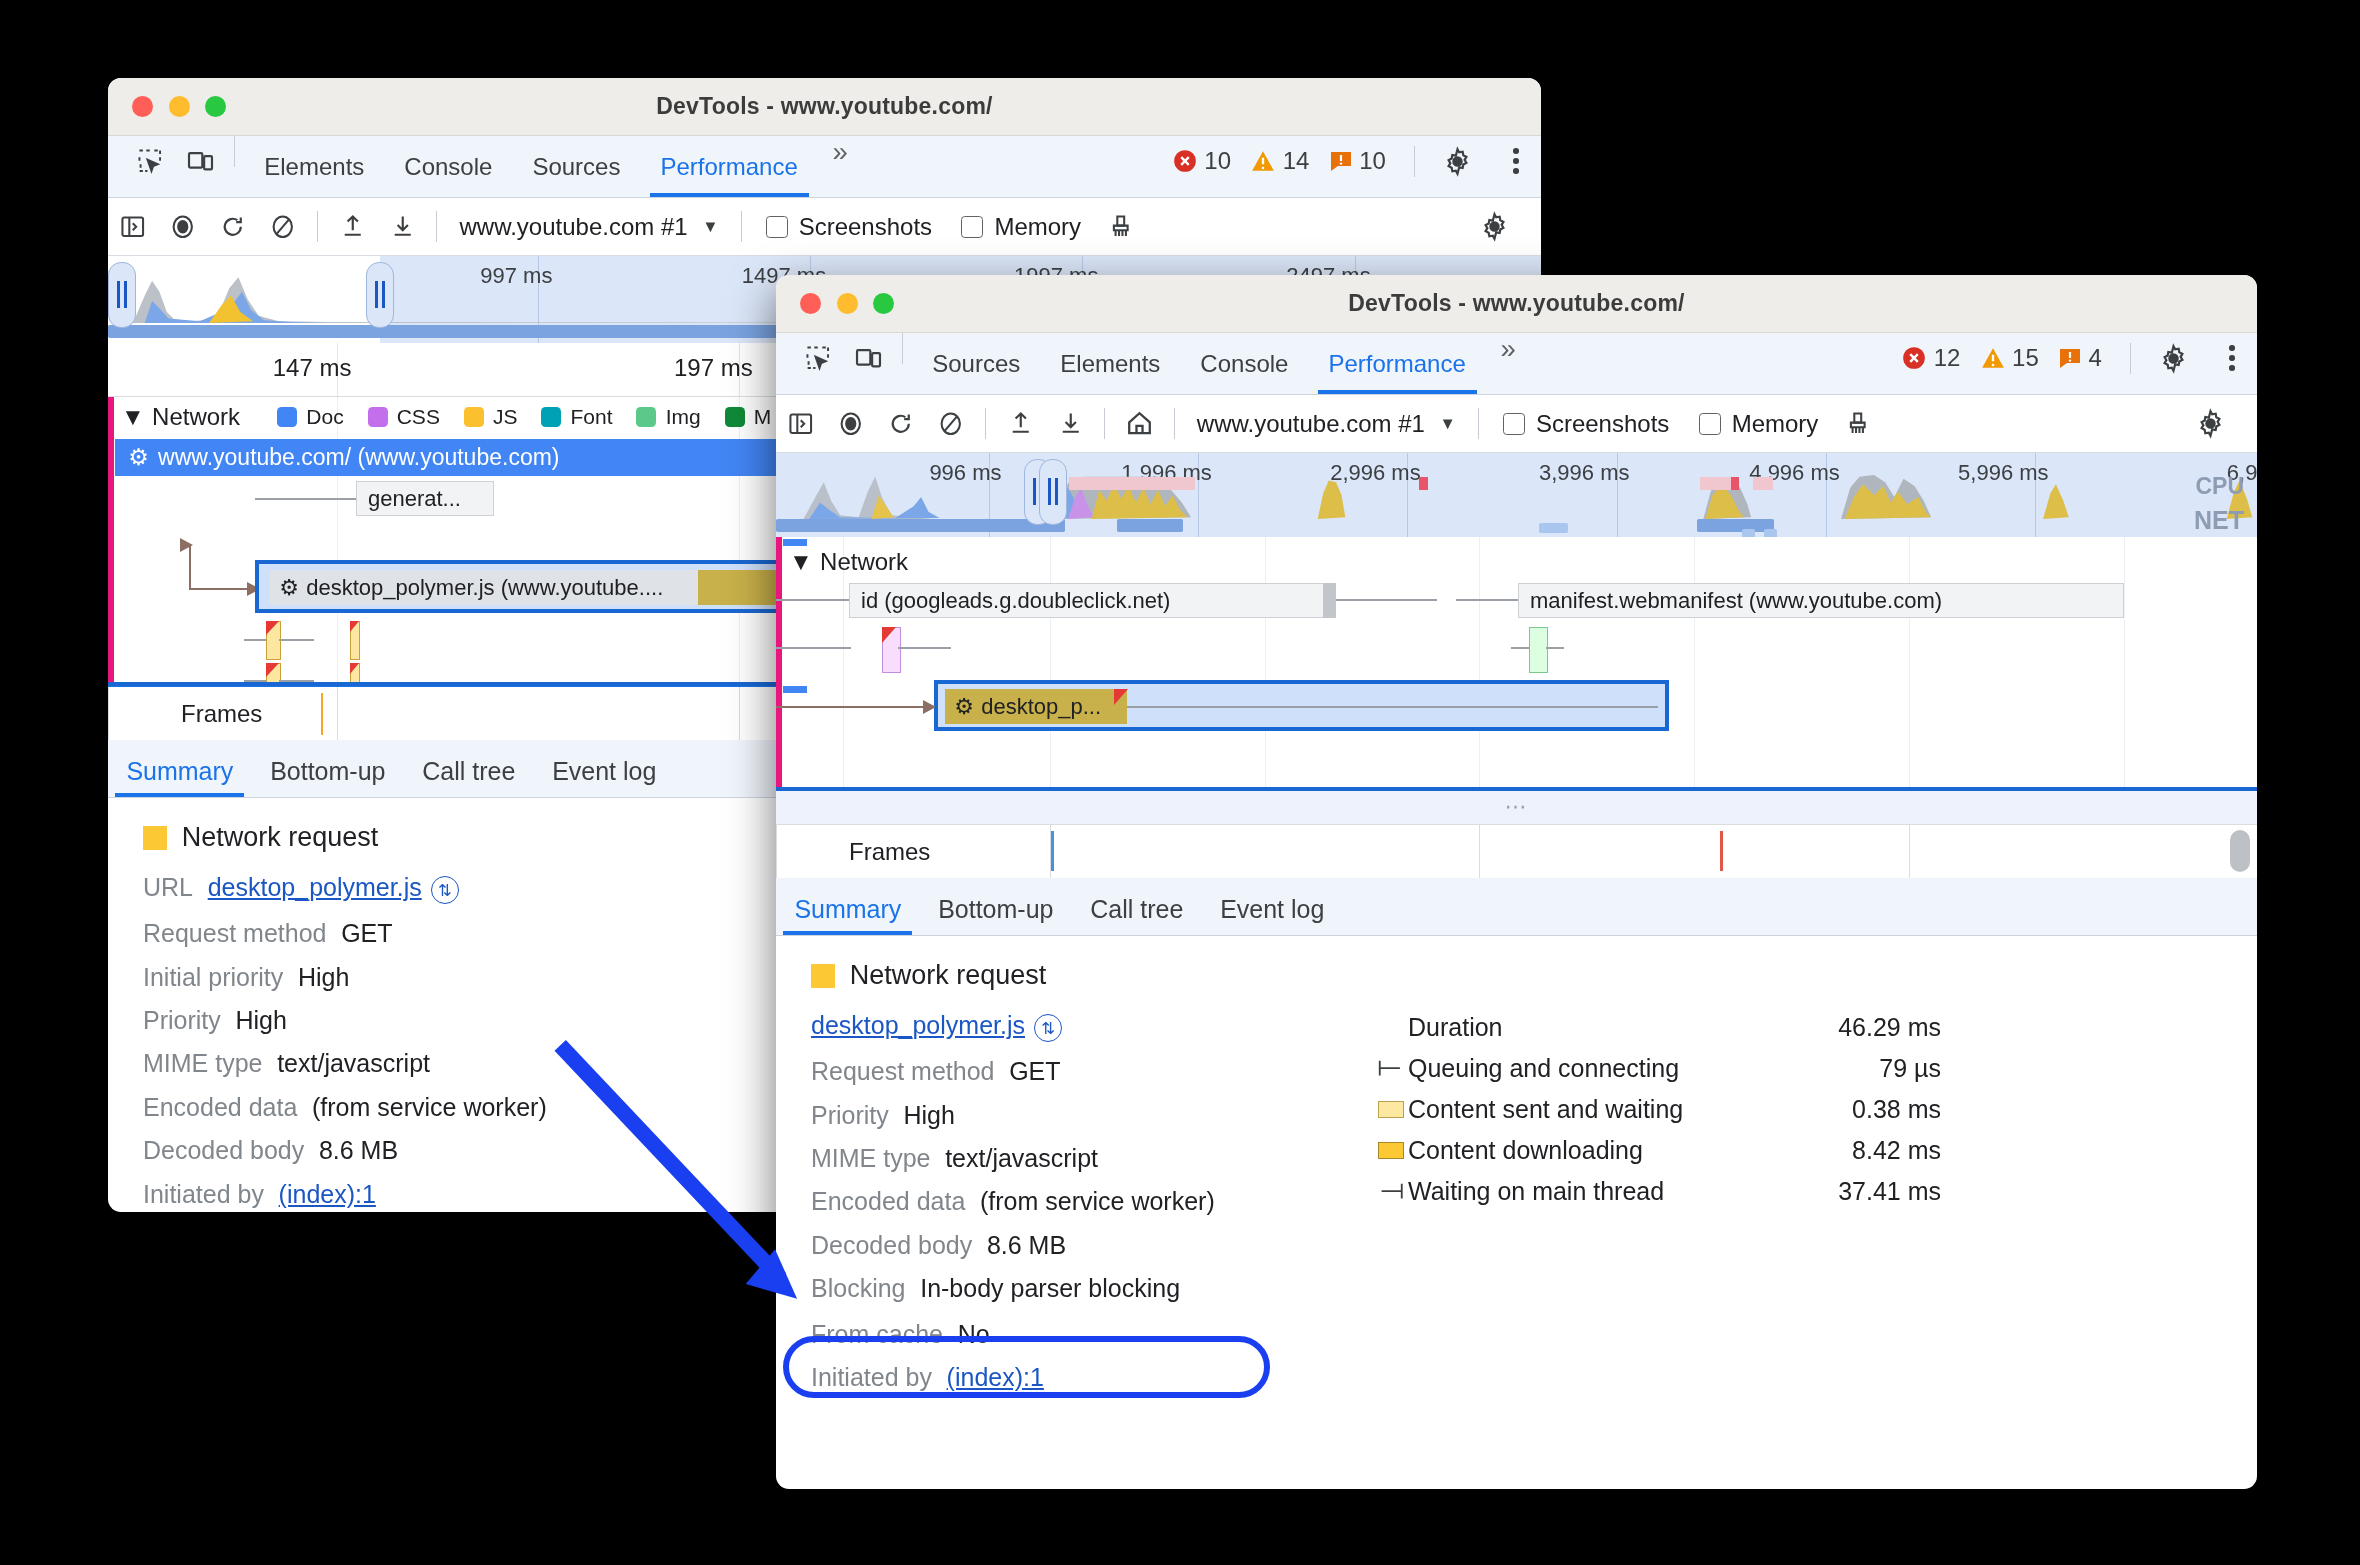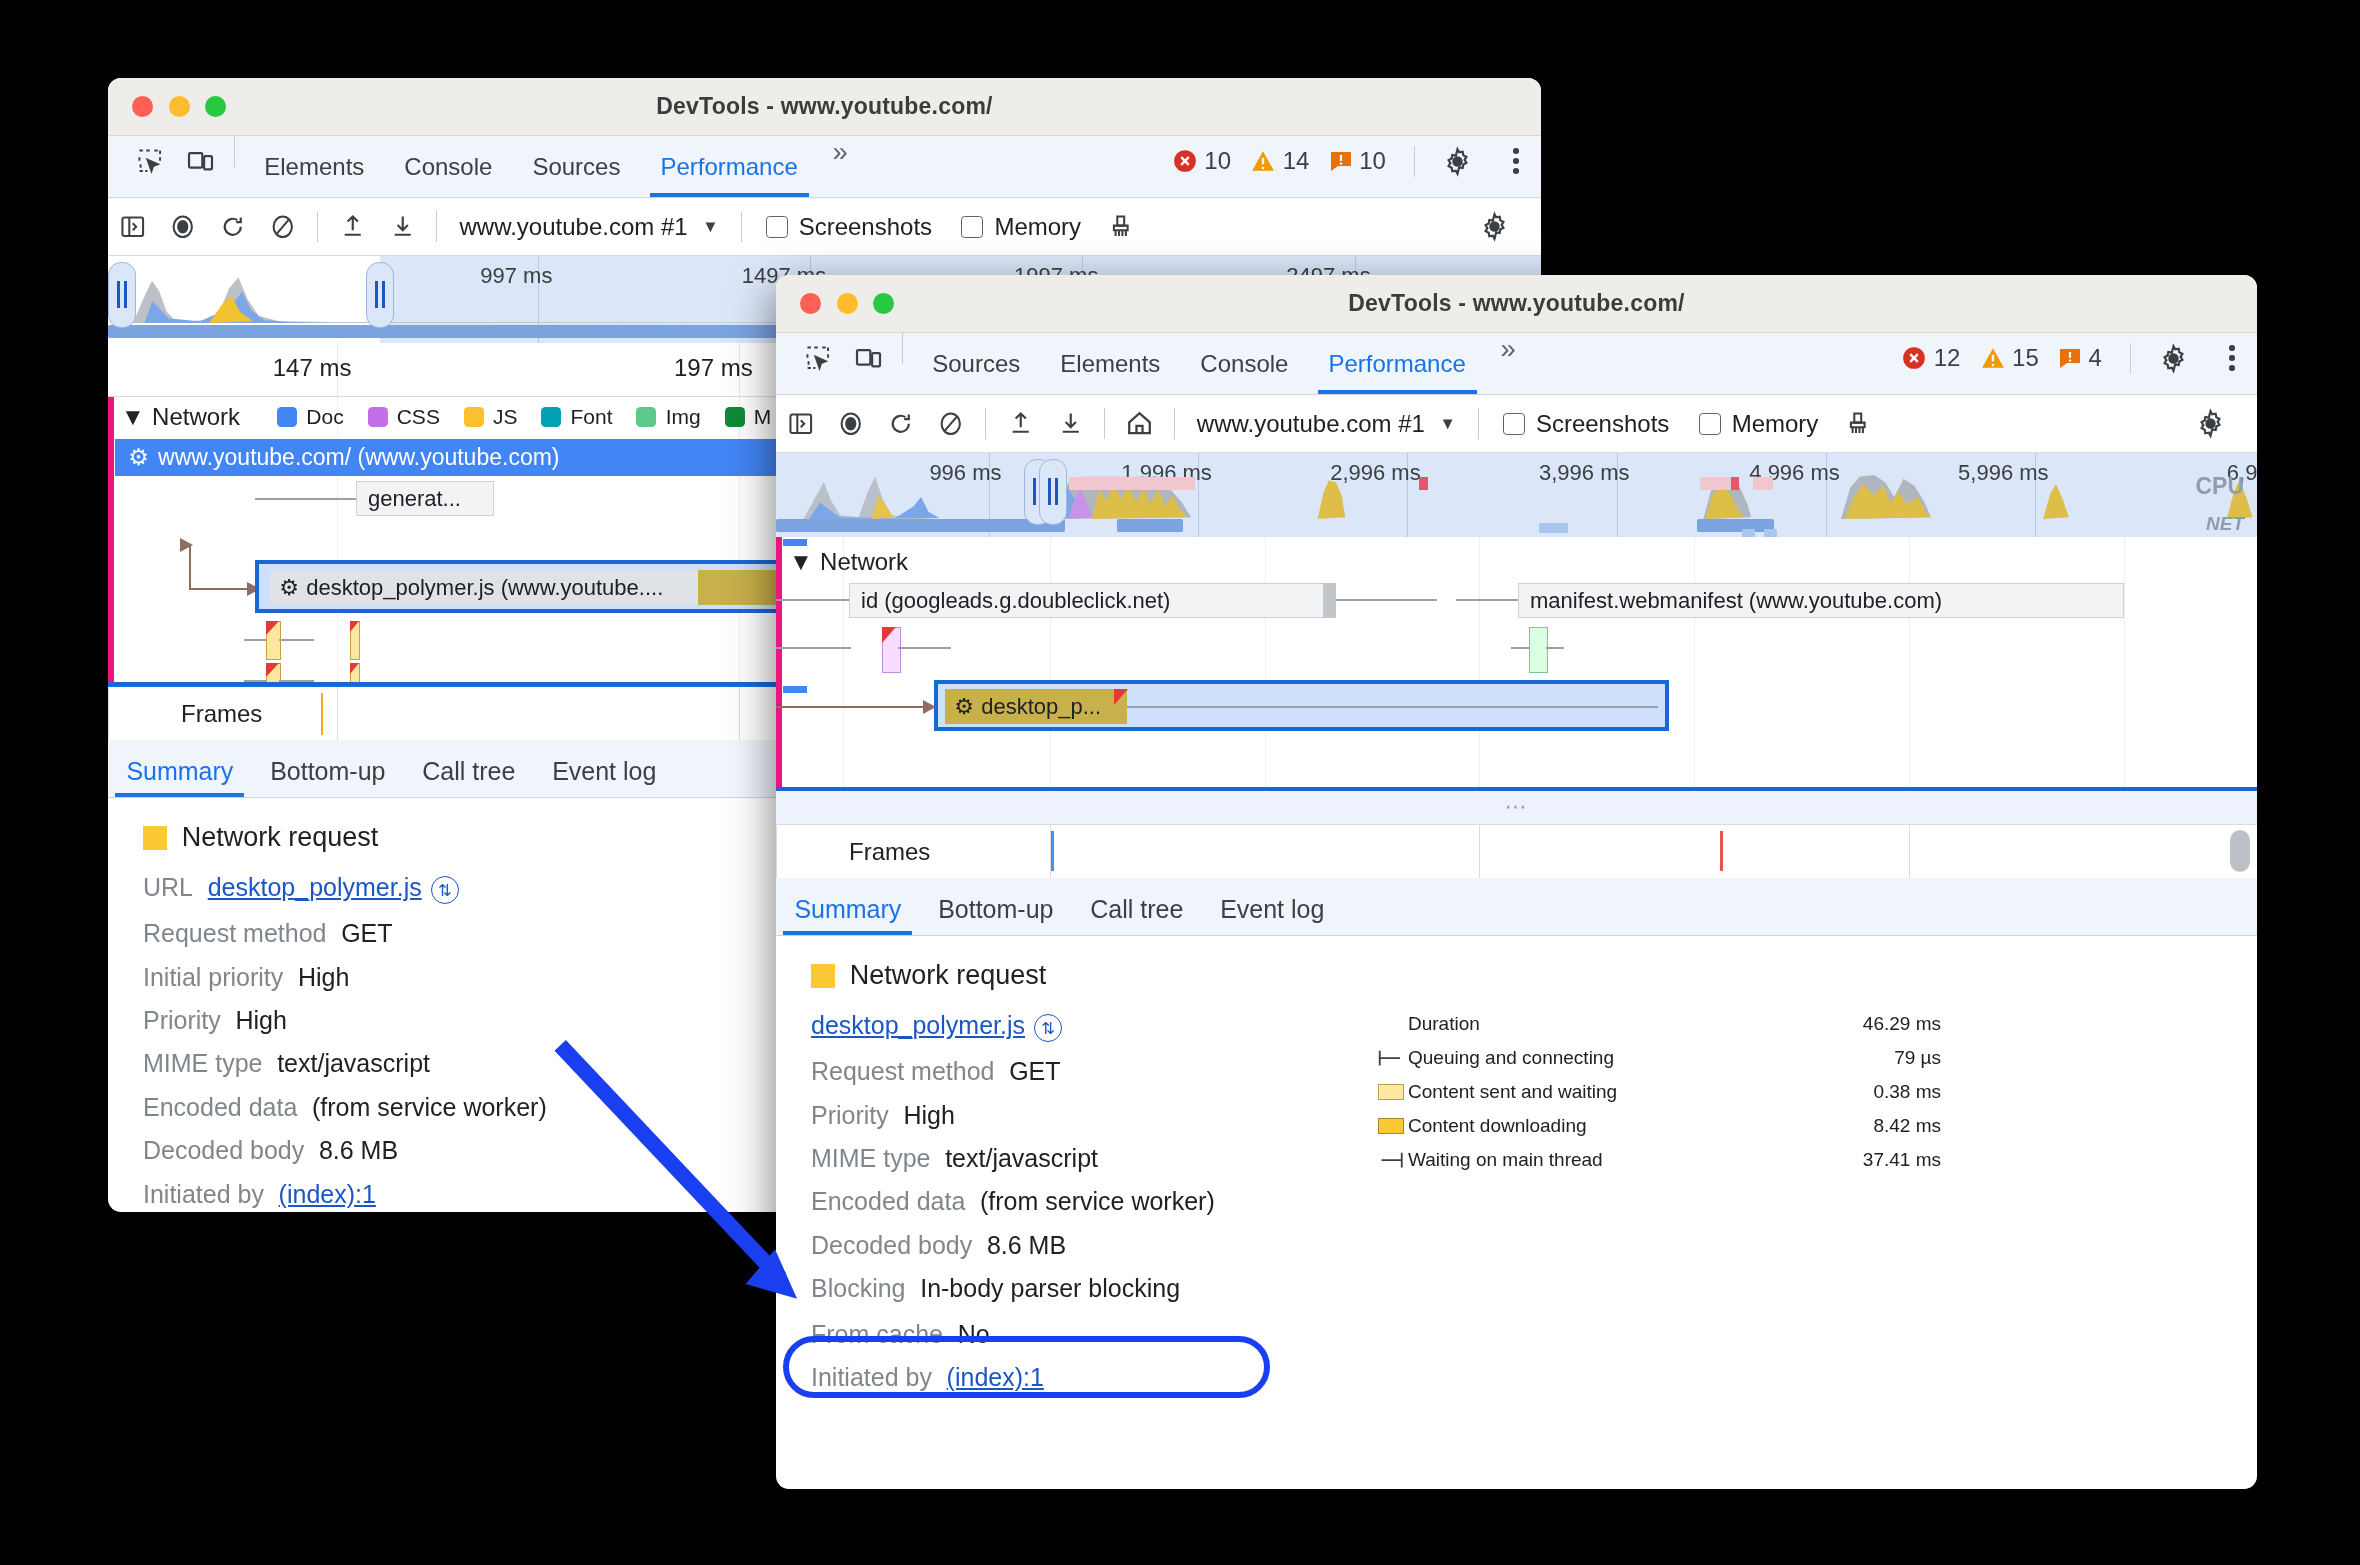--- a/index.html
+++ b/index.html
@@ -94,21 +94,21 @@
   .summary{padding:24px 0 0 35px;}
   .sumhead{display:flex;align-items:center;gap:14.7px;font-size:27px;color:#202124;margin-bottom:20px;}
   .ybox{width:24px;height:24px;background:#fcc934;}
   .row{display:flex;align-items:baseline;font-size:25px;margin-bottom:14.7px;line-height:1.15;}
   .key{color:#80868b;margin-right:14.7px;}
   .val{color:#202124;}
   .lnk{color:#1a56c4;text-decoration:underline;}
   .sw{display:inline-flex;align-items:center;justify-content:center;width:26px;height:26px;
       border:1.8px solid #1a56c4;border-radius:50%;color:#1a56c4;font-size:16.5px;margin-left:9.2px;}
 
-  .durlist{position:absolute;font-size:19px;color:#202124;}
+  .durlist{position:absolute;font-size:25px;color:#202124;}
   .durrow{display:flex;align-items:center;margin-bottom:12px;}
   .duricon{width:35px;display:flex;justify-content:center;}
   .dname{min-width:386px;}
   .dval{text-align:right;min-width:147px;}
   .lightbar{width:24px;height:14.7px;background:#fce8a0;border:0.9px solid #b9a14f;}
   .goldbar{width:24px;height:14.7px;background:#fcc934;border:0.9px solid #a8862a;}
 
   
   .oval{position:absolute;border:6.4px solid #1a3ff0;border-radius:39px;box-sizing:border-box;}
   .bluearrow{position:absolute;pointer-events:none;}
@@ -603,21 +603,21 @@
     <div style="position:absolute;left:43.4%;top:24px;width:.6%;height:13px;background:#e8546a;"></div>
 
     <div class="netband" style="left:0;width:19.5%;bottom:5.5px;"></div>
     <div class="netband" style="left:23%;width:4.5%;bottom:5.5px;"></div>
     <div class="netband" style="left:51.5%;width:2%;bottom:3.7px;height:10px;background:#a9c6ef;"></div>
     <div class="netband" style="left:62.2%;width:5.2%;bottom:5.5px;"></div>
     <div class="netband" style="left:65.2%;width:.9%;bottom:-1.8px;height:10px;background:#a9c6ef;"></div>
     <div class="netband" style="left:66.7%;width:.9%;bottom:-1.8px;height:10px;background:#a9c6ef;"></div>
 
     <div style="position:absolute;right:13px;top:20px;font-size:23px;color:#8d9bb3;font-weight:bold;">CPU</div>
-    <div style="position:absolute;right:13px;bottom:1.8px;font-size:19px;color:#8d9bb3;font-weight:bold;font-style:italic;">NET</div>
+    <div style="position:absolute;right:13px;bottom:1.8px;font-size:25px;color:#8d9bb3;font-weight:bold;">NET</div>
 
     <div class="handle" style="left:248px;">
         <i></i>
         <i></i>
       </div>
     <div class="handle" style="left:263px;">
         <i></i>
         <i></i>
       </div>
   </div>

